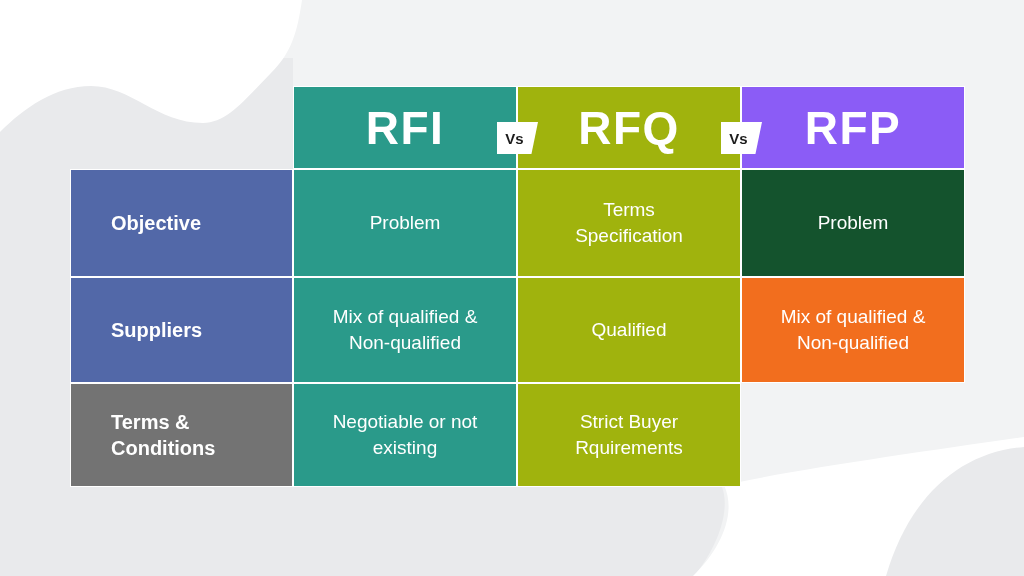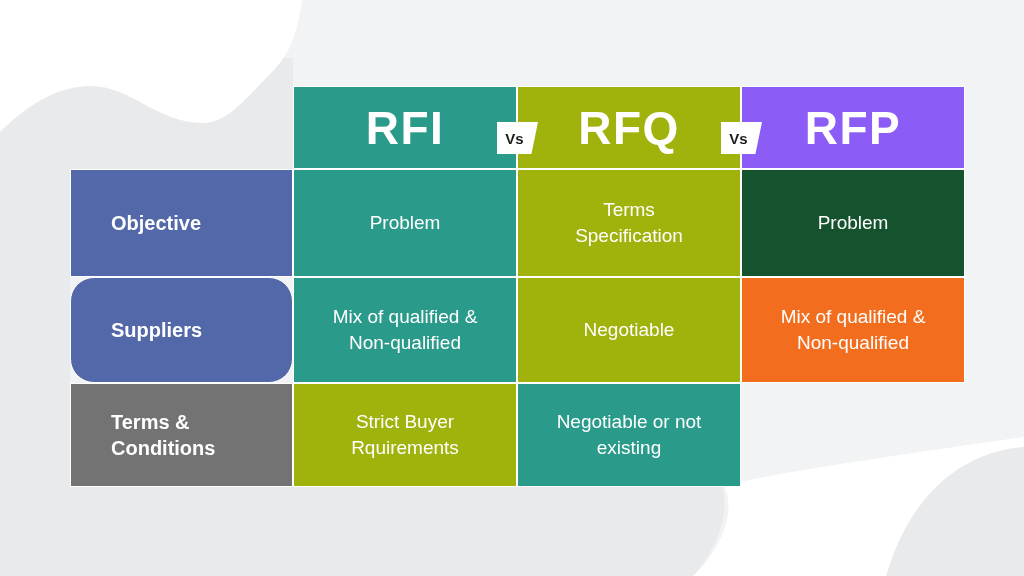--- a/index.html
+++ b/index.html
@@ -100,26 +100,26 @@
     <div class="cell empty"></div>
     <div class="cell header-cell" style="background-color: rgb(42, 154, 138);">RFI</div>
     <div class="cell header-cell" style="background-color: rgb(160, 179, 13);">RFQ</div>
     <div class="cell header-cell" style="background-color: #8b5cf6;">RFP</div>
 
     <div class="cell label-cell" style="background-color: rgb(82, 104, 168);">Objective</div>
     <div class="cell value-cell" style="background-color: rgb(42, 154, 138);">Problem</div>
     <div class="cell value-cell" style="background-color: rgb(160, 179, 13);">Terms Specification</div>
     <div class="cell value-cell" style="background-color: #14532d;">Problem</div>
 
-    <div class="cell label-cell" style="background-color: rgb(82, 104, 168); border-radius: 24px;">Suppliers</div>
+    <div class="cell label-cell" style="background-color: rgb(82, 104, 168);">Suppliers</div>
     <div class="cell value-cell" style="background-color: rgb(42, 154, 138);">Mix of qualified &amp; Non-qualified</div>
-    <div class="cell value-cell" style="background-color: rgb(160, 179, 13);">Negotiable</div>
+    <div class="cell value-cell" style="background-color: rgb(160, 179, 13);">Qualified</div>
     <div class="cell value-cell" style="background-color: rgb(242, 110, 30);">Mix of qualified &amp; Non-qualified</div>
 
     <div class="cell label-cell" style="background-color: #737373;">Terms &amp; Conditions</div>
+    <div class="cell value-cell" style="background-color: rgb(42, 154, 138);">Negotiable or not existing</div>
     <div class="cell value-cell" style="background-color: rgb(160, 179, 13);">Strict Buyer Rquirements</div>
-    <div class="cell value-cell" style="background-color: rgb(42, 154, 138);">Negotiable or not existing</div>
   </div>
 
   <div class="vs-badge first" style="background-color: rgb(255, 255, 255); color: rgb(28, 28, 28);">Vs</div>
   <div class="vs-badge second" style="background-color: rgb(255, 255, 255); color: rgb(28, 28, 28);">Vs</div>
 
 </div>
 
 </body></html>

